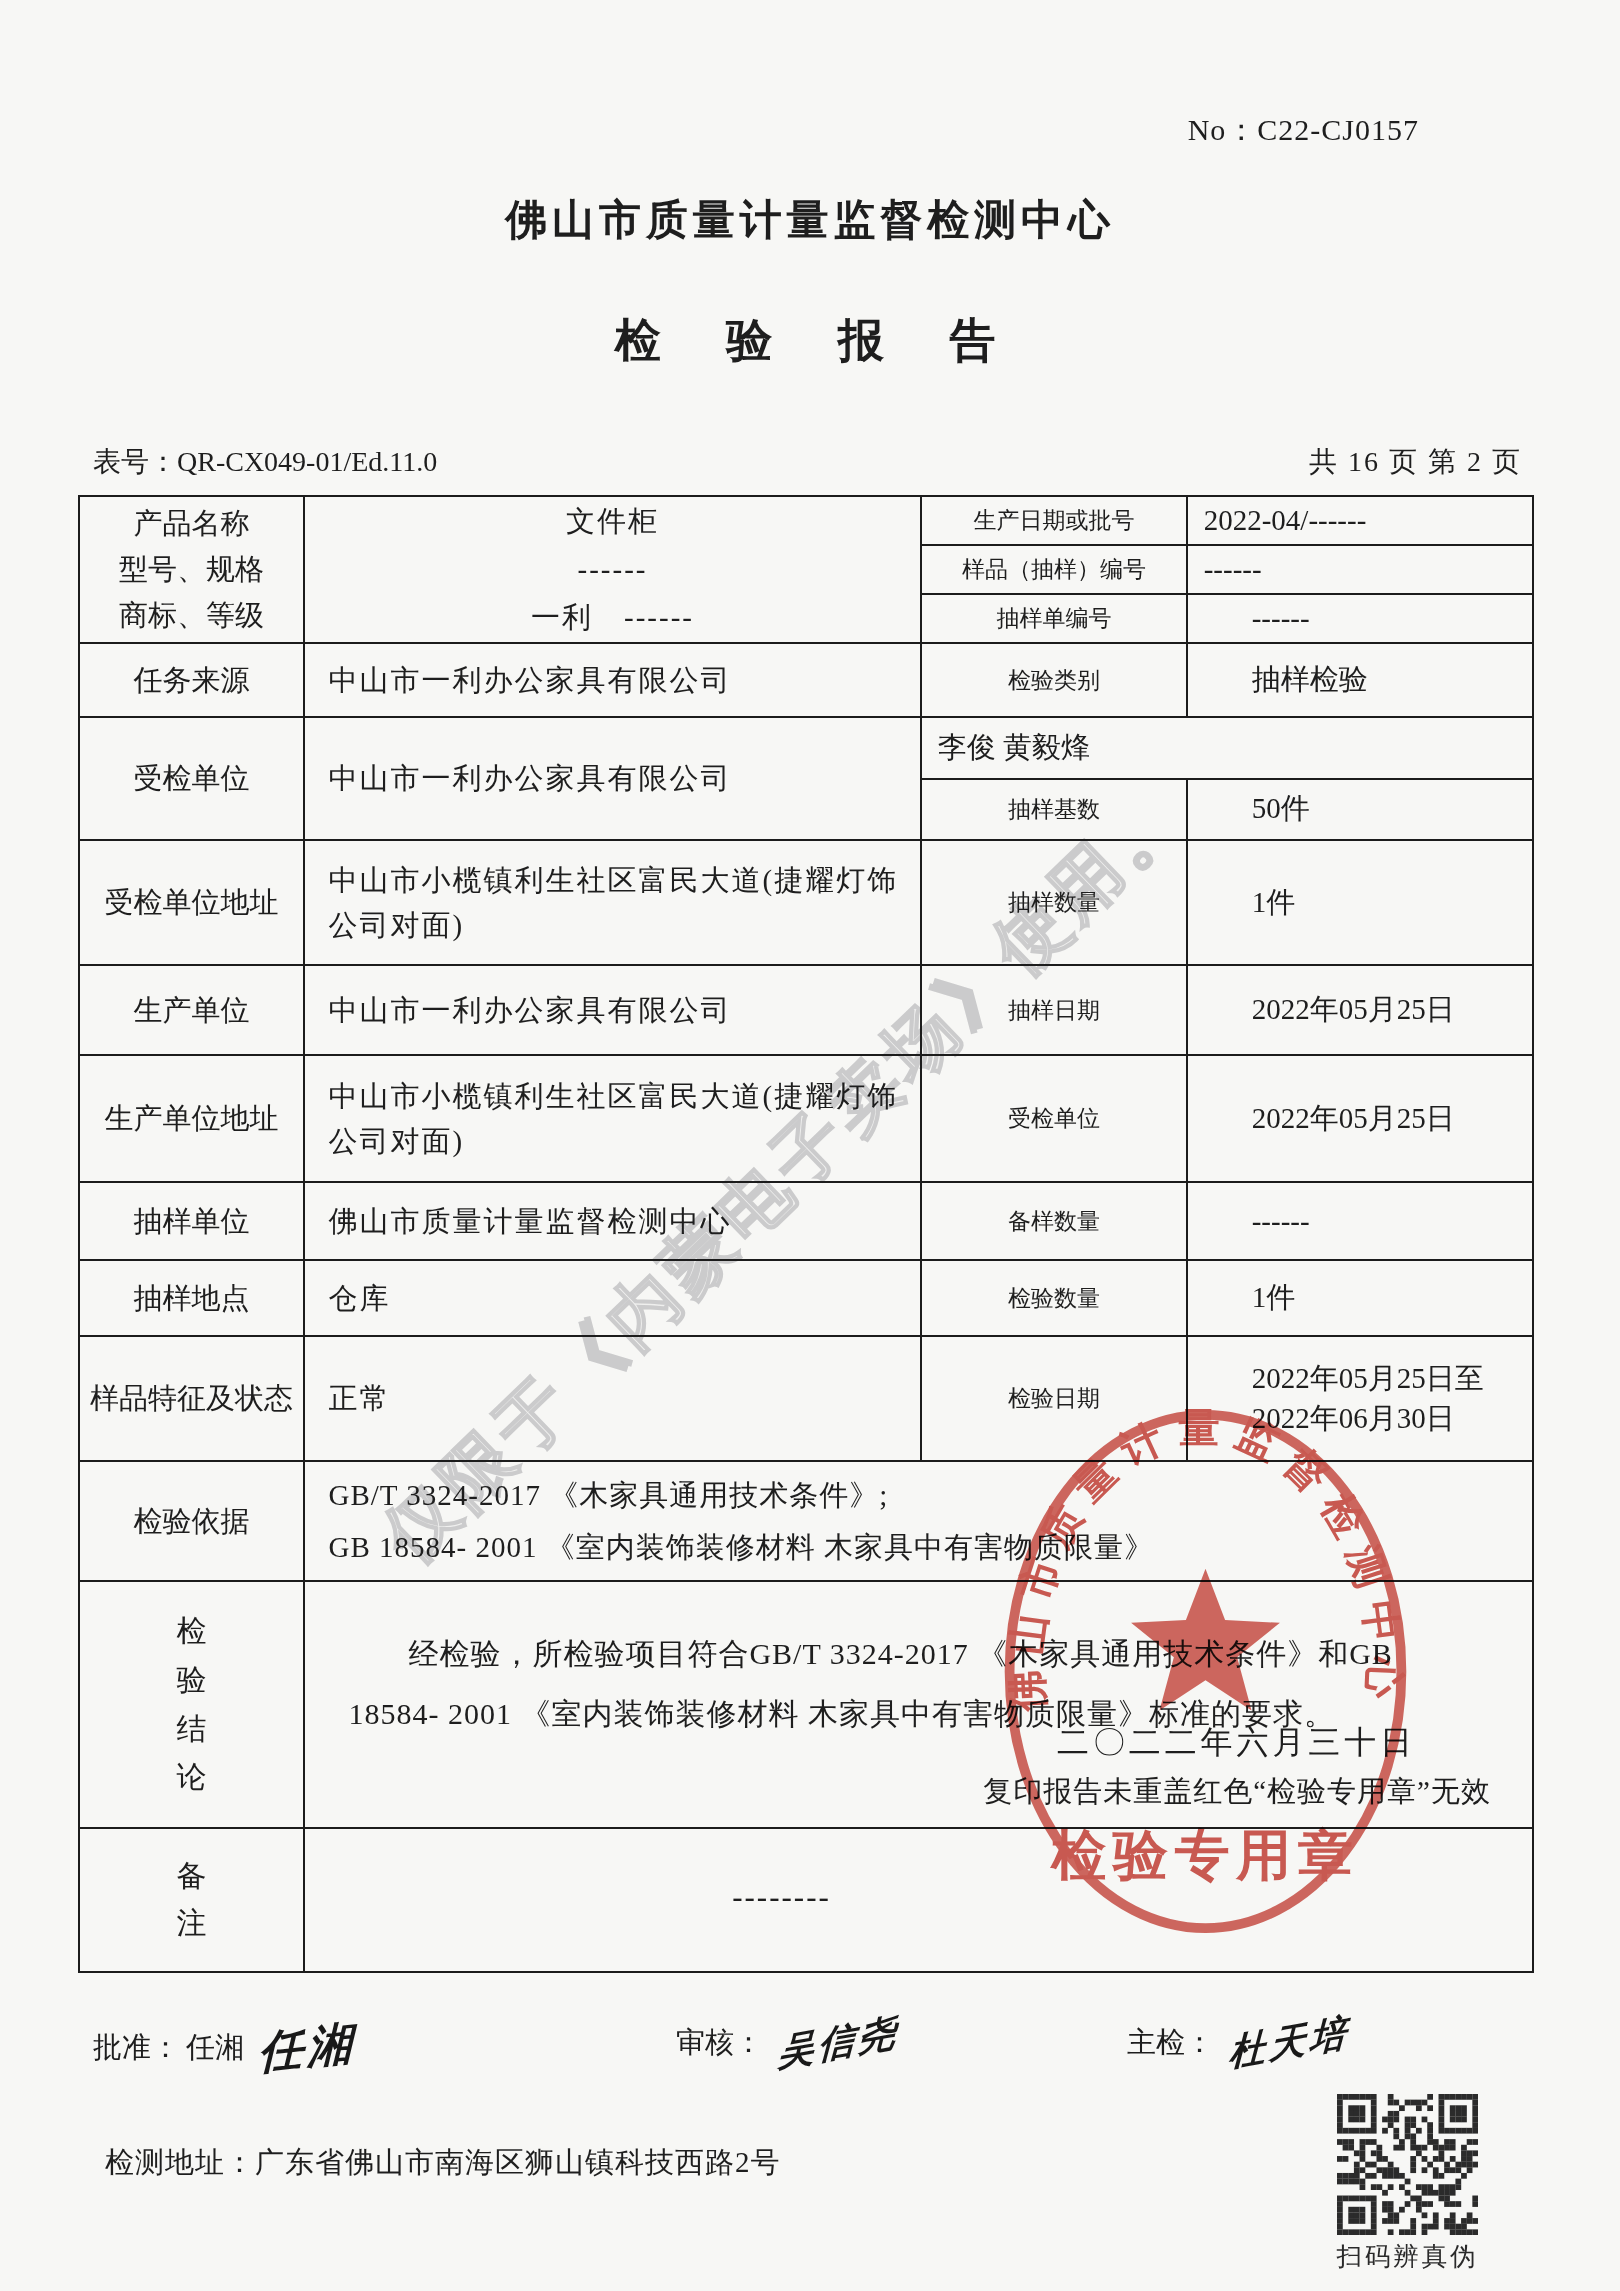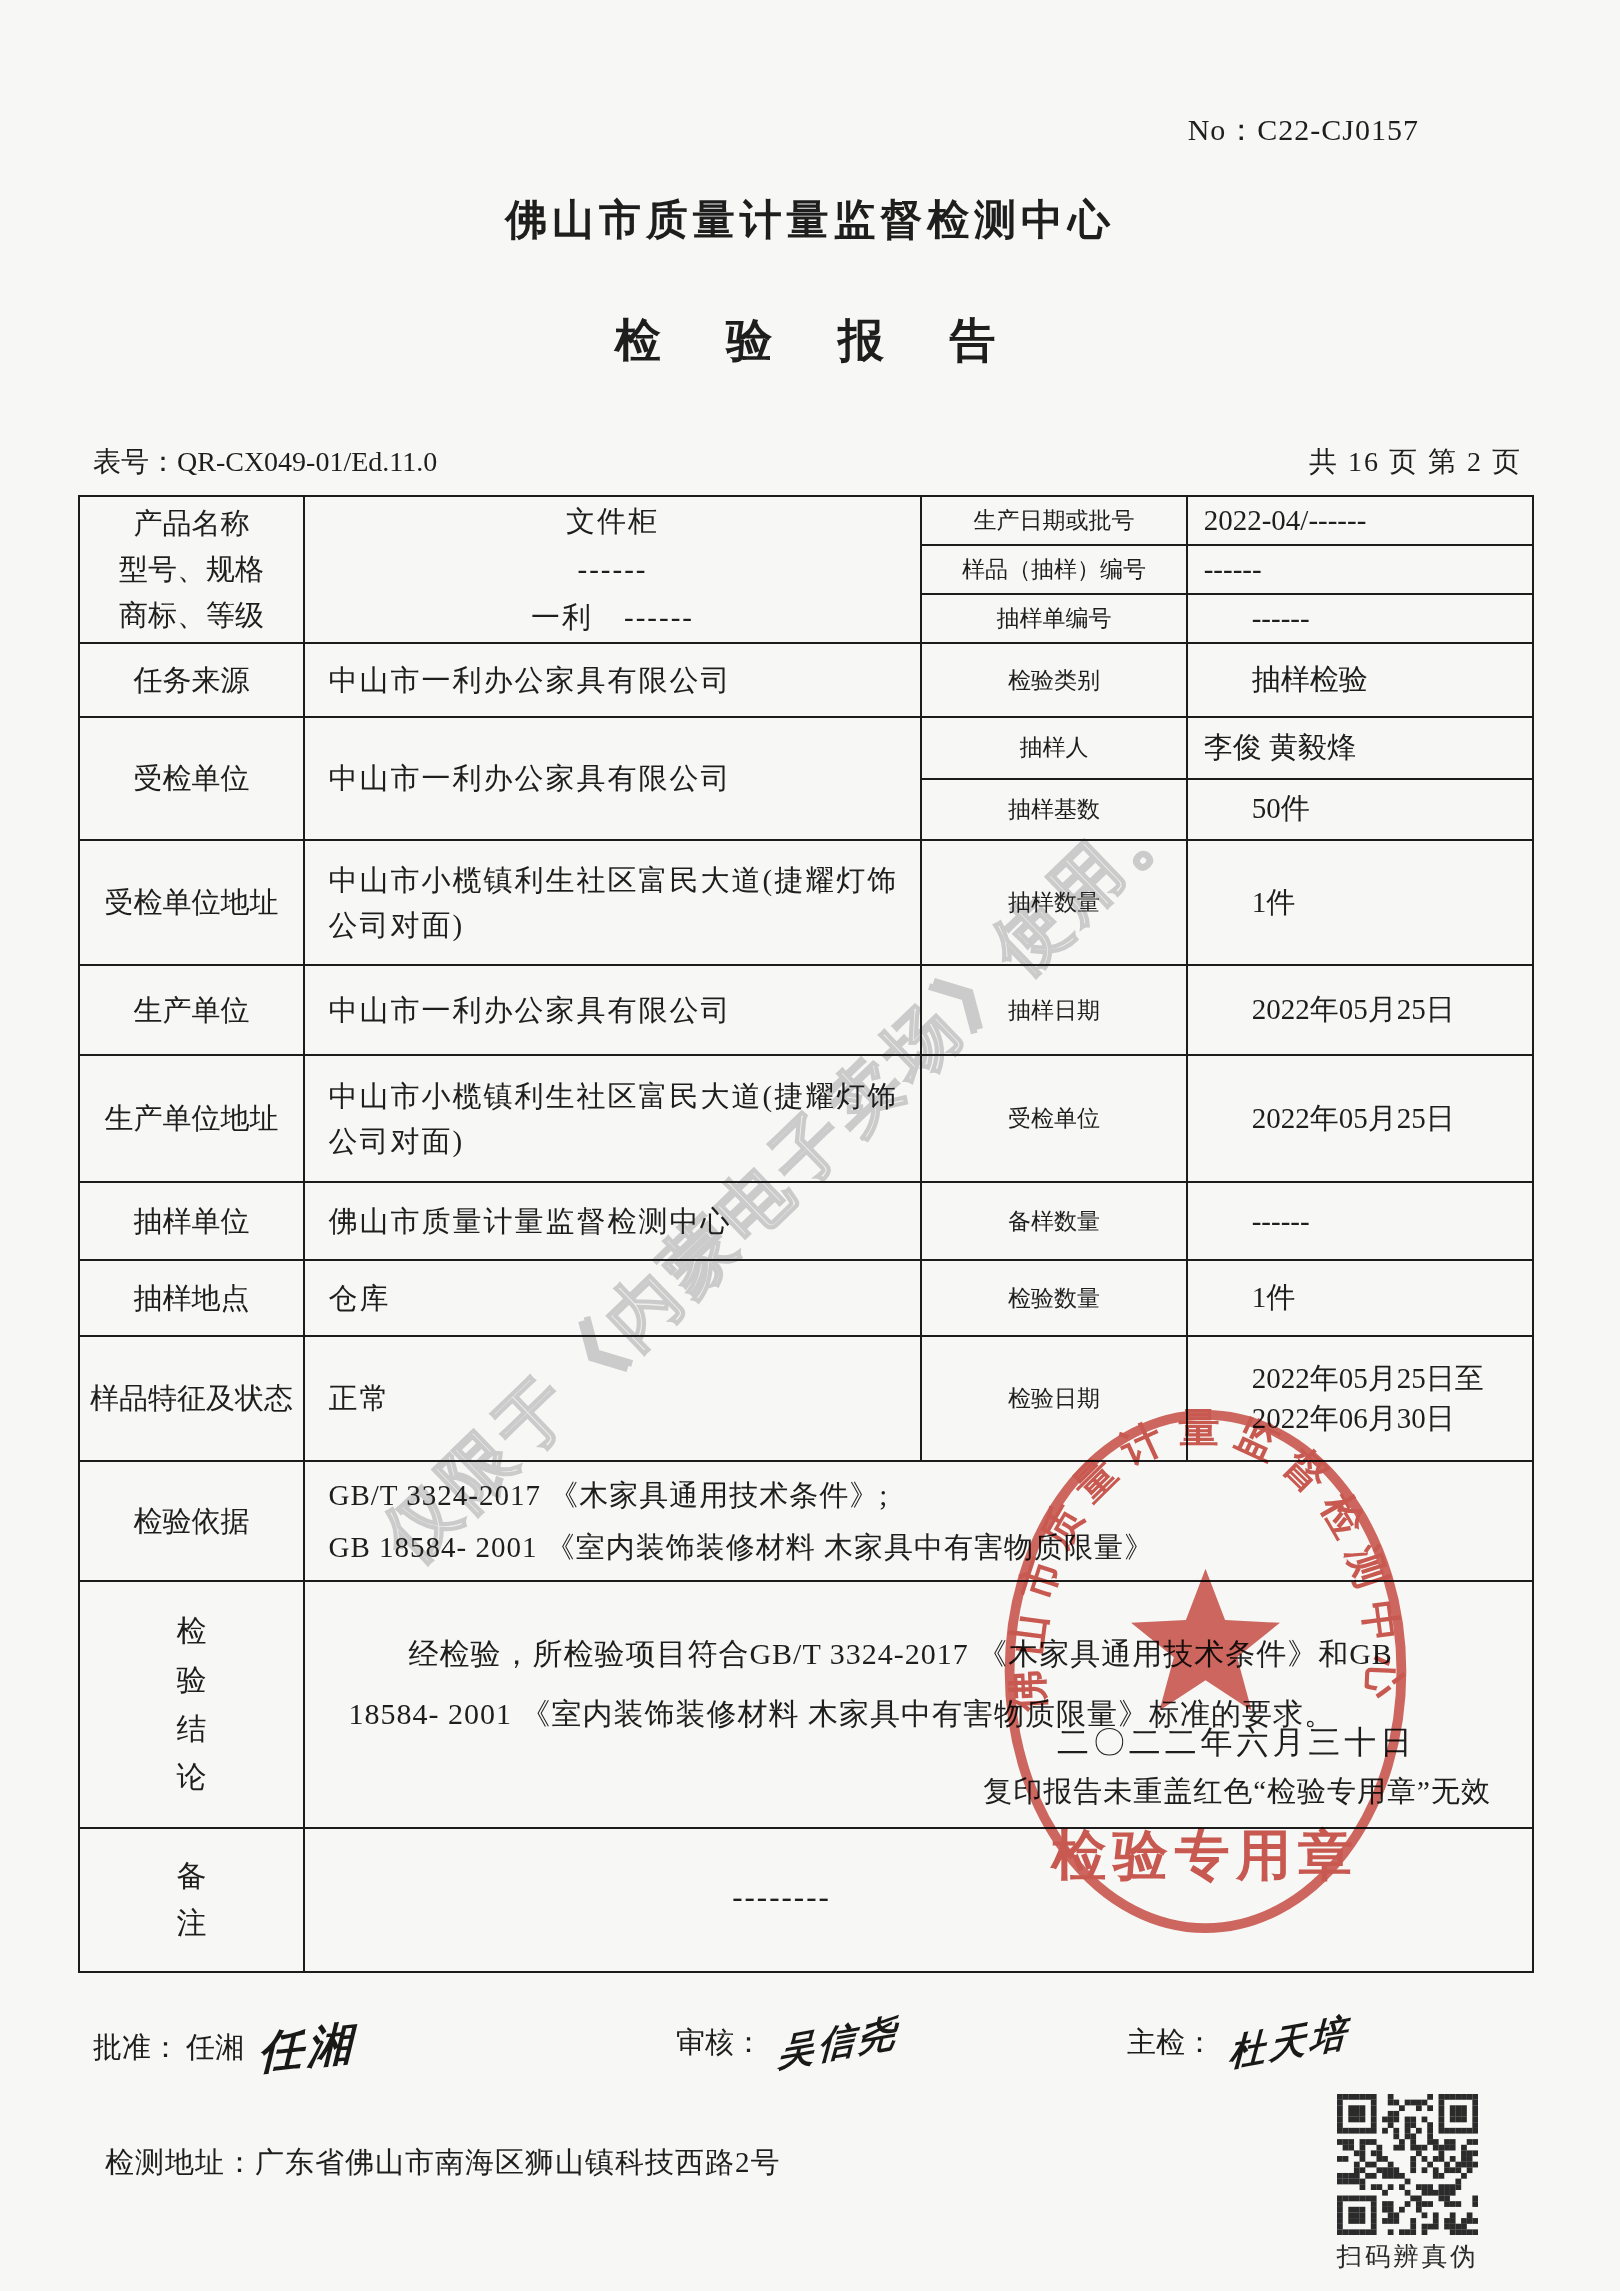--- a/index.html
+++ b/index.html
@@ -140,21 +140,20 @@
         <div class="rv">抽样检验</div>
       </div>
         </div>
     </div>
 
     <div class="tr h125">
       <div class="td c1">受检单位</div>
       <div class="td c2">中山市一利办公家具有限公司</div>
       <div class="rgt">
         <div class="rrow">
-          <div class="rl">抽样人</div>
           <div class="rv">李俊 黄毅烽</div>
         </div>
         <div class="rrow">
           <div class="rl">抽样基数</div>
           <div class="rv">50件</div>
         </div>
       </div>
     </div>
 
     <div class="tr h128">

